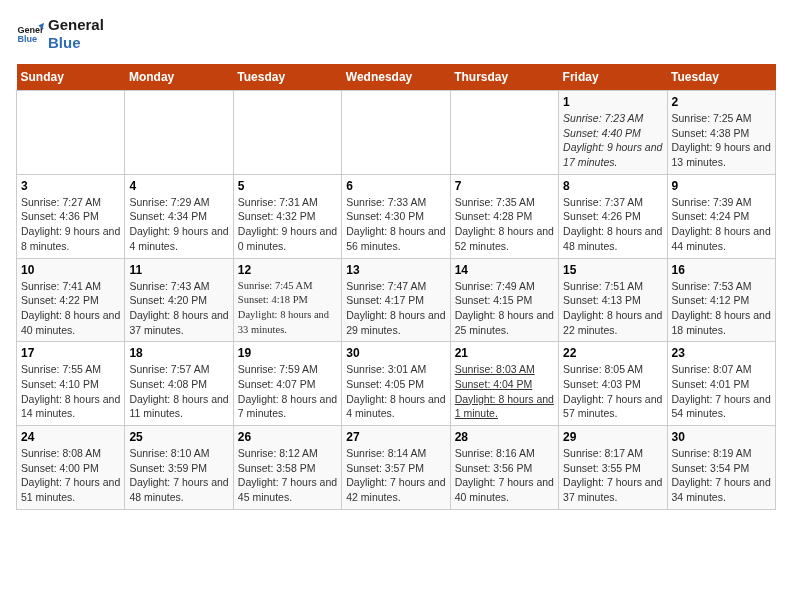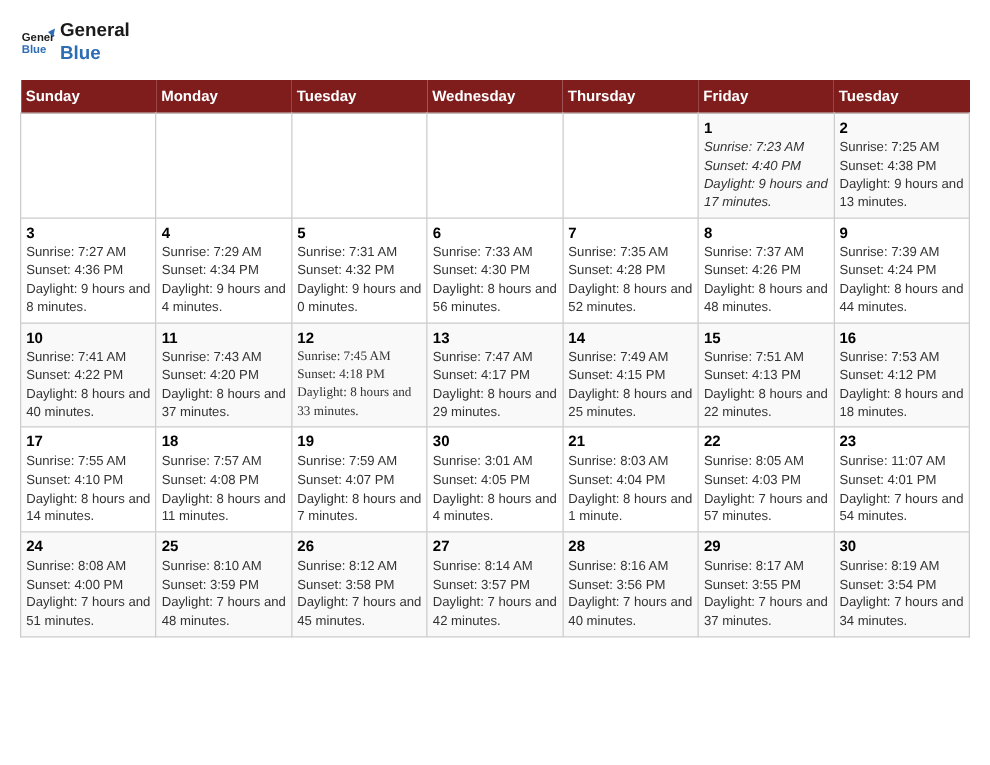--- a/index.html
+++ b/index.html
@@ -36,21 +36,21 @@
     .subtitle {
       font-size: 14px;
       color: #555;
     }
     table {
       width: 100%;
       border-collapse: collapse;
       font-size: 11px;
     }
     thead tr th {
-      background-color: #7f1d1d;
+      background-color: #c2410c;
       color: #fff;
       padding: 6px 4px;
       text-align: left;
       font-size: 12px;
       font-weight: bold;
     }
     tbody tr td {
       border: 1px solid #ccc;
       vertical-align: top;
       padding: 4px;
@@ -242,33 +242,33 @@
 Daylight: 8 hours and 7 minutes.</div>
         </td>
         <td>
           <div class="day-num">30</div>
           <div class="day-info" style="white-space: pre-line;">Sunrise: 3:01 AM
 Sunset: 4:05 PM
 Daylight: 8 hours and 4 minutes.</div>
         </td>
         <td>
           <div class="day-num">21</div>
-          <div class="day-info" style="white-space: pre-line;">Sunrise: 8:03 AM
+          <div class="day-info" style="white-space: pre-line; text-decoration: underline;">Sunrise: 8:03 AM
 Sunset: 4:04 PM
 Daylight: 8 hours and 1 minute.</div>
         </td>
         <td>
           <div class="day-num">22</div>
           <div class="day-info" style="white-space: pre-line;">Sunrise: 8:05 AM
 Sunset: 4:03 PM
 Daylight: 7 hours and 57 minutes.</div>
         </td>
         <td>
           <div class="day-num">23</div>
-          <div class="day-info" style="white-space: pre-line;">Sunrise: 11:07 AM
+          <div class="day-info" style="white-space: pre-line;">Sunrise: 8:07 AM
 Sunset: 4:01 PM
 Daylight: 7 hours and 54 minutes.</div>
         </td>
       </tr>
       <tr class="row-odd">
         <td>
           <div class="day-num">24</div>
           <div class="day-info" style="white-space: pre-line;">Sunrise: 8:08 AM
 Sunset: 4:00 PM
 Daylight: 7 hours and 51 minutes.</div>

